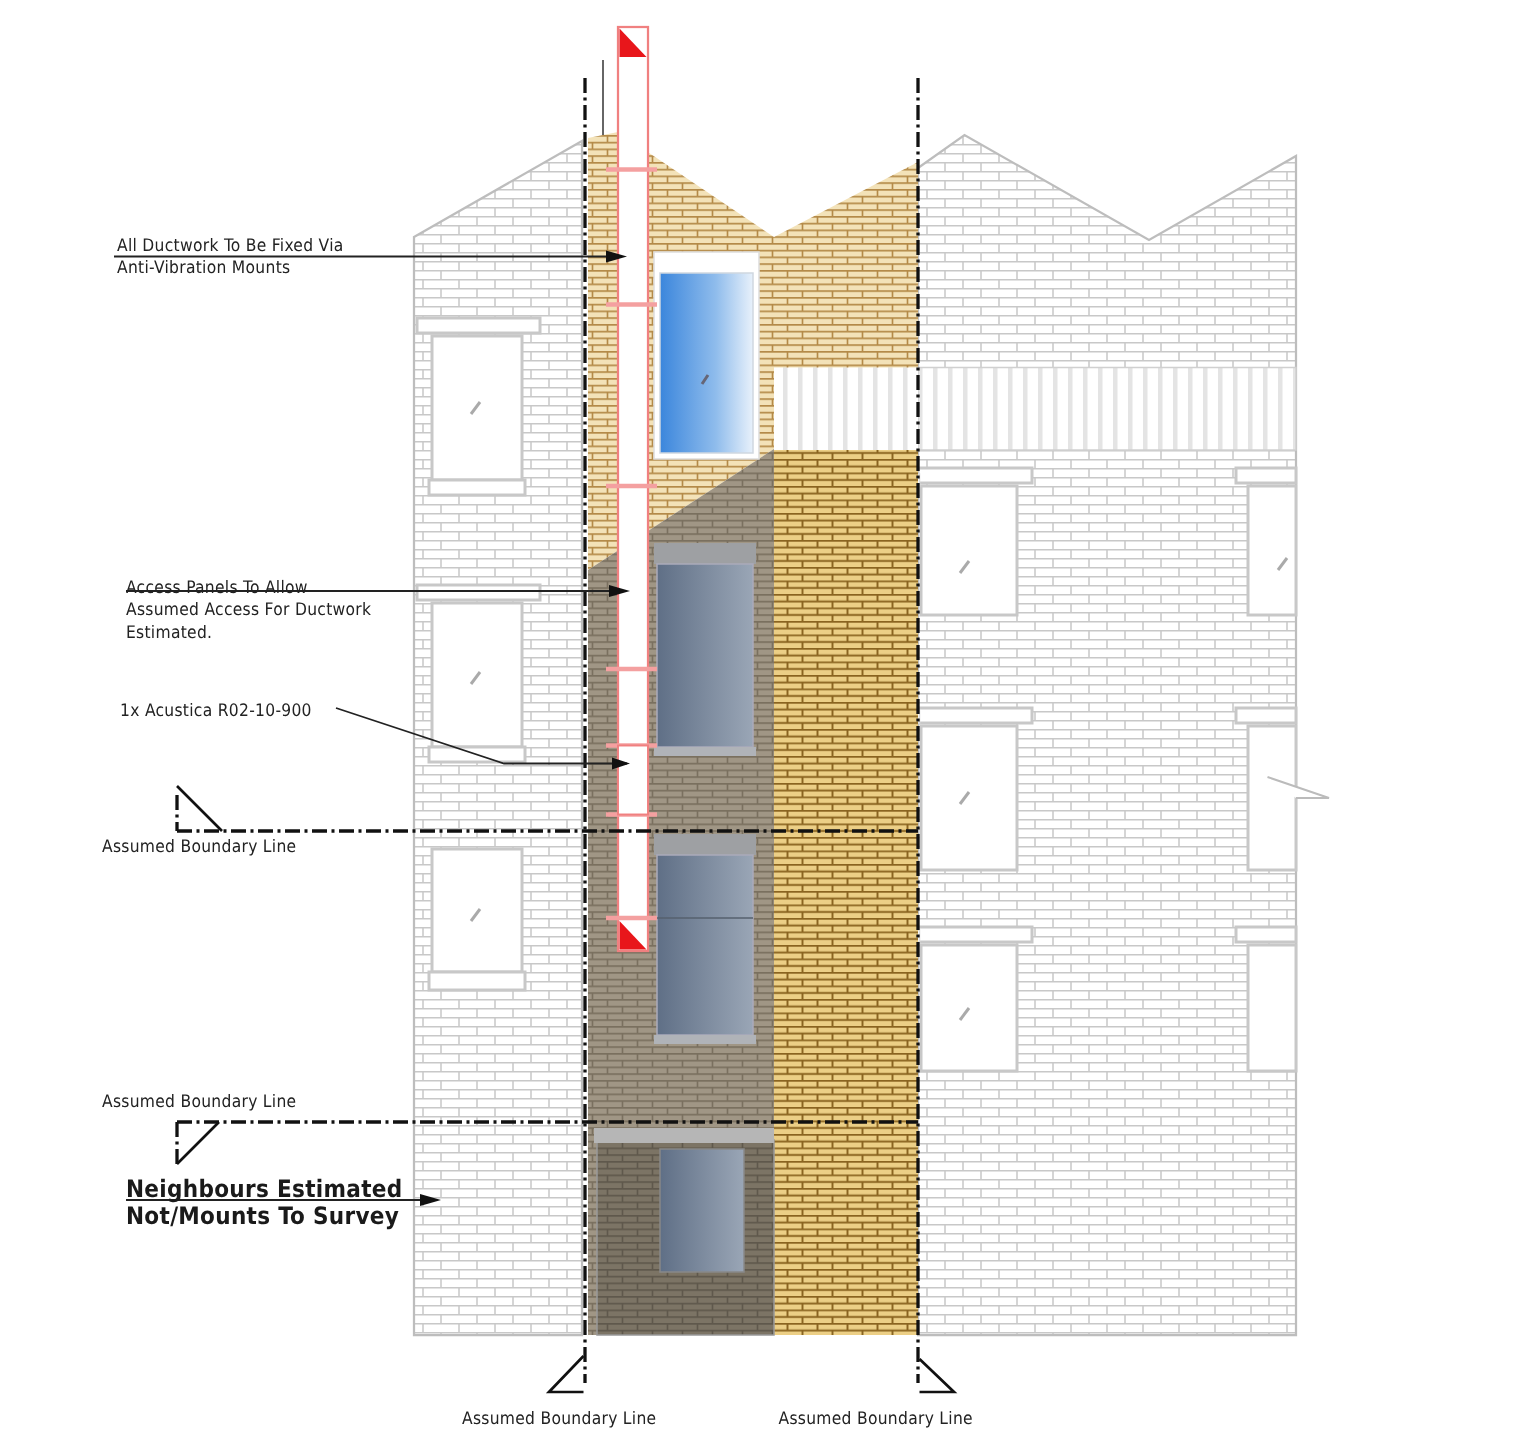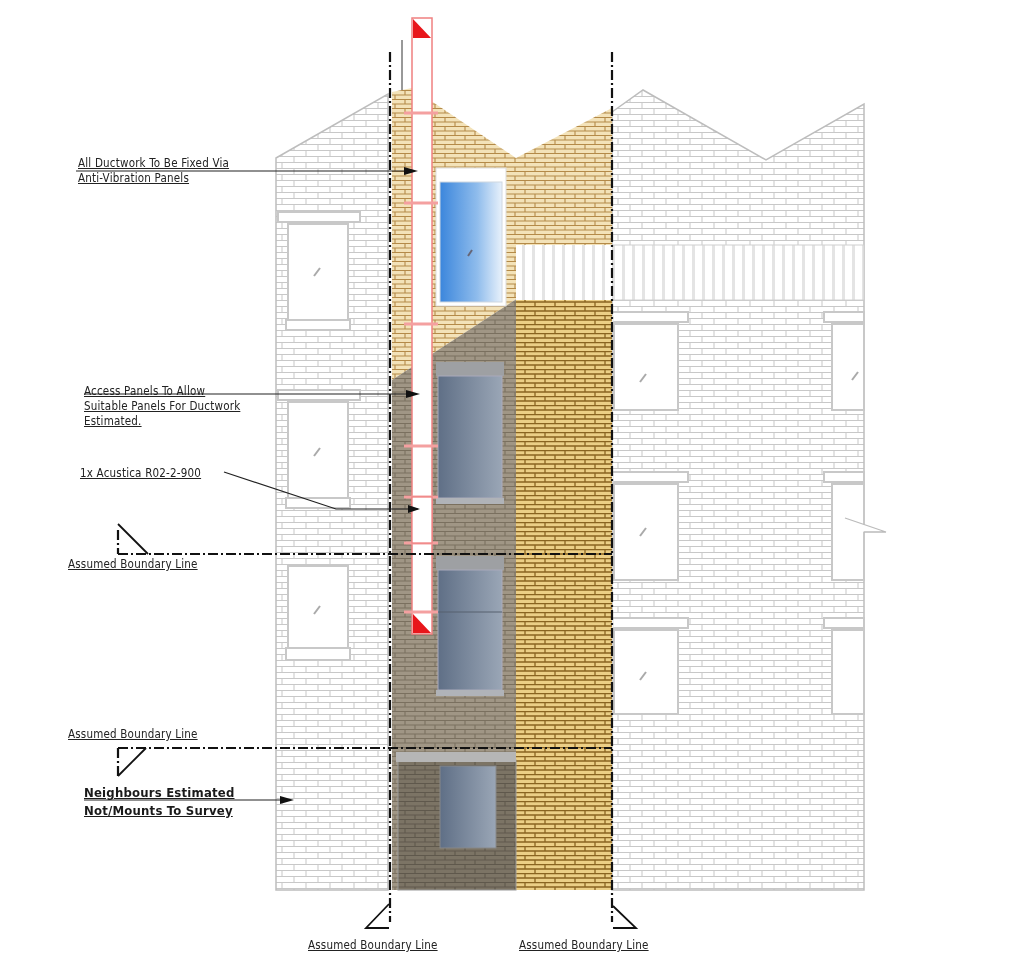--- a/index.html
+++ b/index.html
@@ -1,19 +1,19 @@
 <!DOCTYPE html>
 <html><head>
 <meta charset="utf-8">
 <style>
   html,body{margin:0;padding:0;background:#ffffff;}
   body{width:1024px;height:964px;position:relative;overflow:hidden;font-family:"DejaVu Sans",sans-serif;}
   #stage{position:absolute;left:0;top:0;width:1024px;height:964px;}
-  .label{position:absolute;font-family:"DejaVu Sans Condensed","DejaVu Sans",sans-serif;font-size:11.5px;color:#222;line-height:15px;letter-spacing:0.2px;white-space:nowrap;text-decoration:underline;}
-  .label.bold{font-weight:bold;font-size:13px;line-height:18px;color:#1a1a1a;}
+  .label{position:absolute;font-family:"DejaVu Sans Condensed","DejaVu Sans",sans-serif;font-size:11.5px;color:#222;line-height:15px;letter-spacing:0.2px;white-space:nowrap;}
+  .label.bold{font-weight:bold;font-size:16px;line-height:18px;color:#1a1a1a;}
 </style>
 </head>
 <body>
 
 <div id="stage">
   <svg width="1024" height="964" viewBox="0 0 1024 964" xmlns="http://www.w3.org/2000/svg">
     <defs>
       <pattern id="brickWhite" width="24" height="12" patternUnits="userSpaceOnUse">
         <rect width="24" height="12" fill="#ffffff"></rect>
         <path d="M0 0.5H24 M0 6.5H24 M6 0.5V6.5 M18 6.5V12" stroke="#c8c8c8" stroke-width="1" fill="none"></path>
@@ -171,30 +171,30 @@
       <polygon points="418,171 404,167 404,175"></polygon>
       <polygon points="420,394 406,390 406,398"></polygon>
       <polygon points="420,509 408,505 408,513"></polygon>
       <polygon points="294,800 280,796 280,804"></polygon>
     </g>
   </svg>
 
   
   <div class="label" style="left:78px;top:156px;">
     <div>All Ductwork To Be Fixed Via</div>
-    <div>Anti-Vibration Panels</div>
+    <div>Anti-Vibration Mounts</div>
   </div>
 
   <div class="label" style="left:84px;top:384px;">
     <div>Access Panels To Allow</div>
-    <div>Suitable Panels For Ductwork</div>
+    <div>Assumed Access For Ductwork</div>
     <div>Estimated.</div>
   </div>
 
-  <div class="label" style="left:80px;top:466px;">1x  Acustica  R02-2-900</div>
+  <div class="label" style="left:80px;top:466px;">1x  Acustica  R02-10-900</div>
 
   <div class="label" style="left:68px;top:557px;">Assumed Boundary Line</div>
   <div class="label" style="left:68px;top:727px;">Assumed Boundary Line</div>
 
   <div class="label bold" style="left:84px;top:784px;">
     <div>Neighbours Estimated</div>
     <div>Not/Mounts To Survey</div>
   </div>
 
   <div class="label" style="left:308px;top:938px;">Assumed Boundary Line</div>

